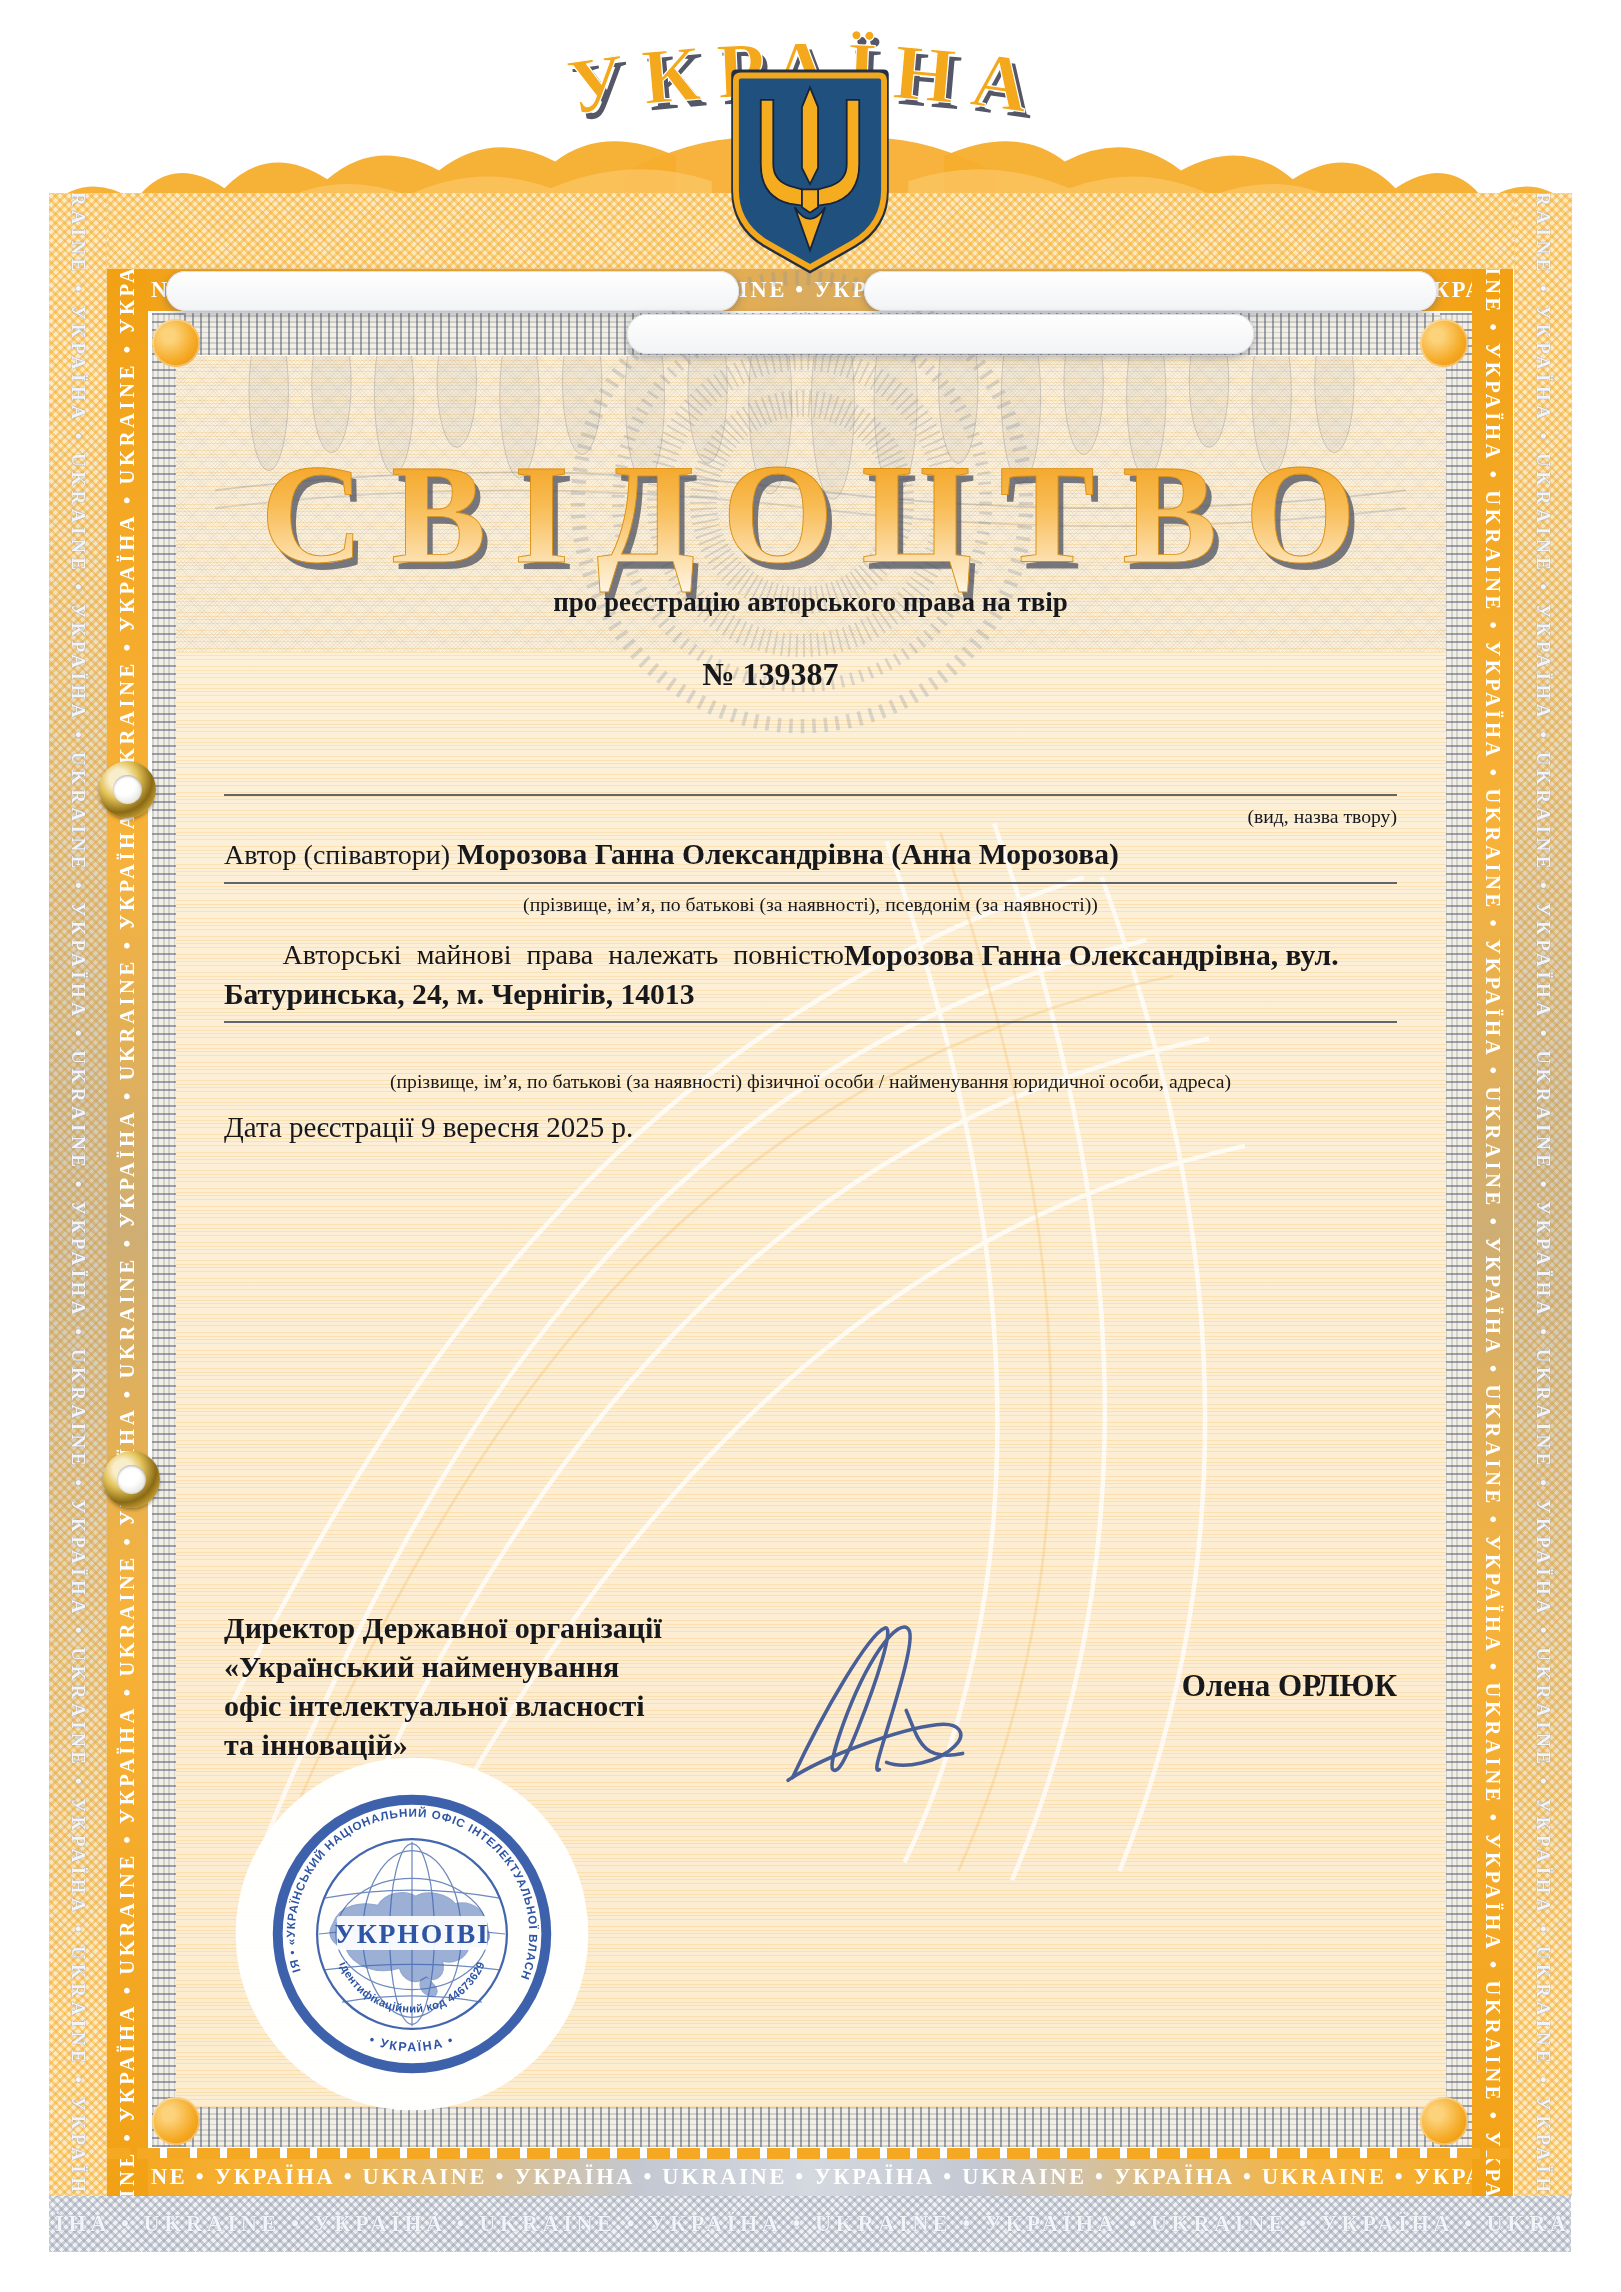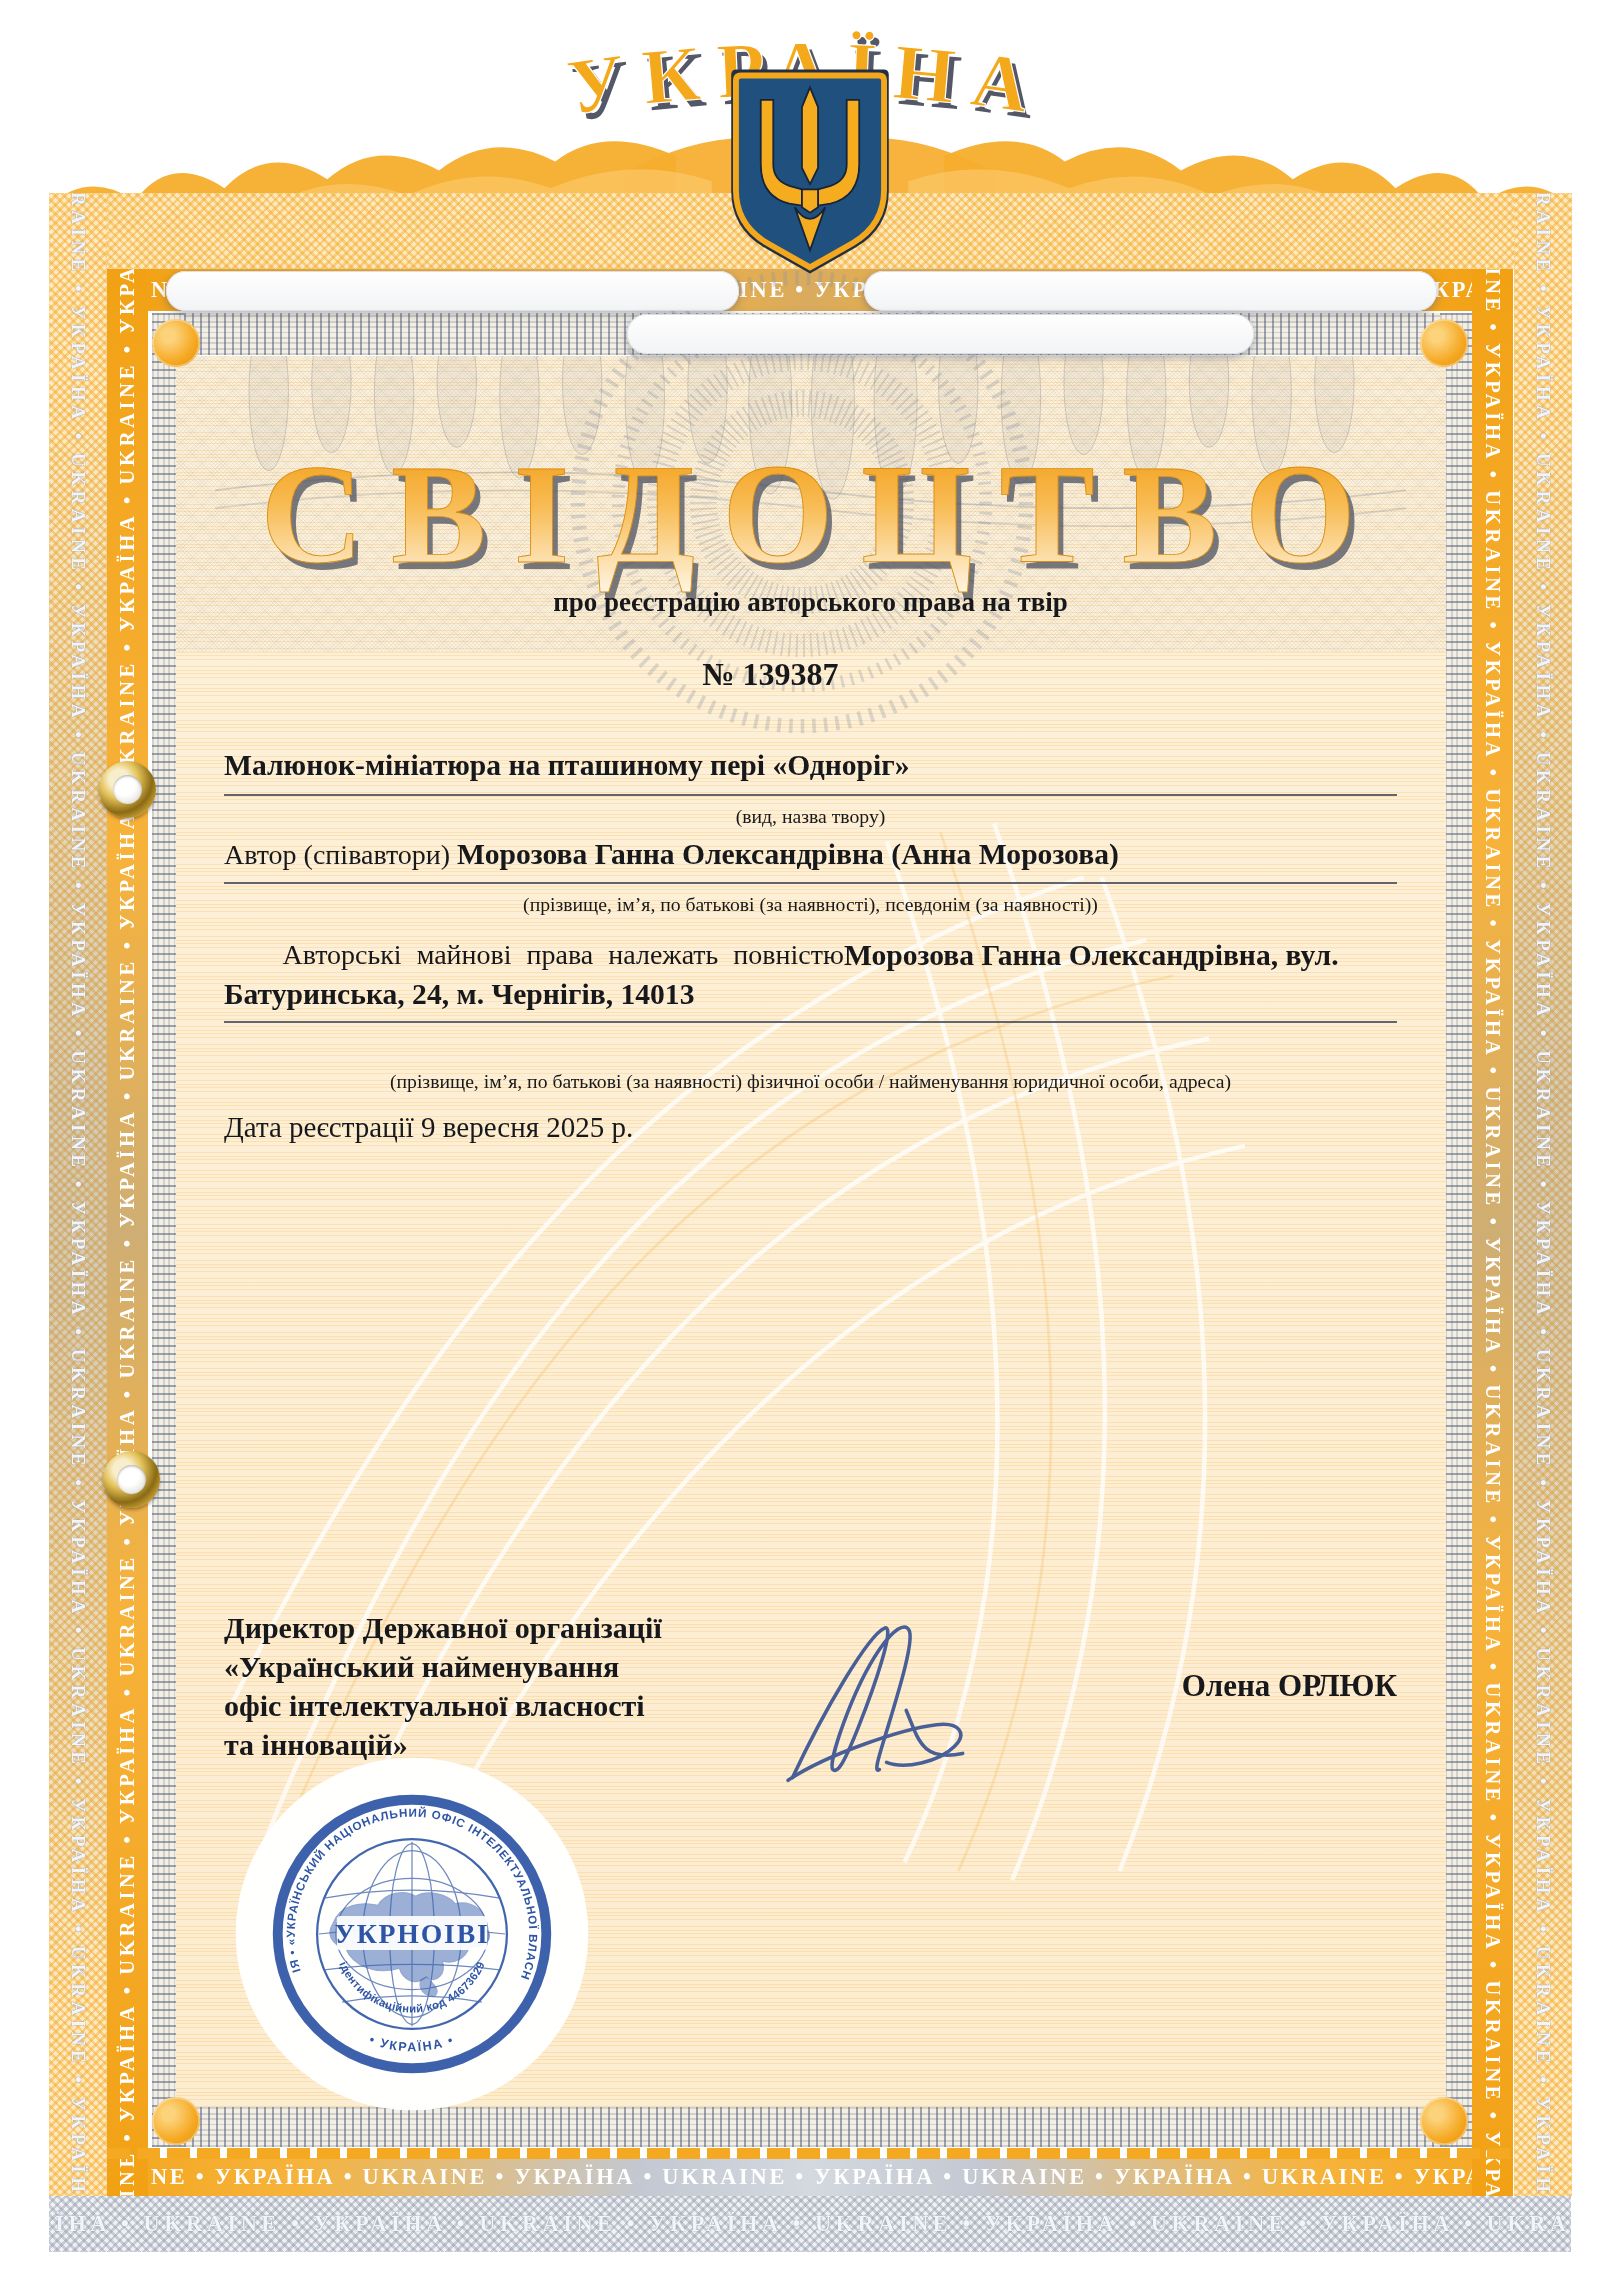--- a/index.html
+++ b/index.html
@@ -229,25 +229,22 @@
         <stop offset="1" stop-color="#fff6e4"></stop>
       </linearGradient>
     </defs>
     <text x="646" y="184" text-anchor="middle" font-family="Liberation Serif, serif" font-size="160" font-weight="bold" letter-spacing="4" textLength="1230" fill="#4c5160" opacity="0.75">СВІДОЦТВО</text>
     <text x="640" y="176" text-anchor="middle" font-family="Liberation Serif, serif" font-size="160" font-weight="bold" letter-spacing="4" textLength="1230" fill="url(#tg)" stroke="#d98f12" stroke-width="1">СВІДОЦТВО</text>
   </svg>
 
   <div class="line center subtitle abs" style="top:587px;z-index:3;">про реєстрацію авторського права на твір</div>
   <div class="abs cert-no center" style="left:224px;width:1093px;top:656px;z-index:3;">№ 139387</div>
 
-  <div class="line field abs" style="top:749px;z-index:3;">
-    <b>Малюнок-мініатюра на пташиному пері «Одноріг»</b>
-  </div>
   <div class="rule abs" style="top:794px;z-index:3;"></div>
-  <div class="line center caption abs" style="top:805px;z-index:3;">(вид, назва твору)</div>
+  <div class="line center caption abs" style="top:805px;z-index:3;text-align:right;">(вид, назва твору)</div>
 
   <div class="line field abs" style="top:838px;z-index:3;">
     <span>Автор (співавтори)</span>
     <b>Морозова Ганна Олександрівна (Анна Морозова)</b>
   </div>
   <div class="rule abs" style="top:882px;z-index:3;"></div>
   <div class="line center caption abs" style="top:893px;z-index:3;">(прізвище, ім’я, по батькові (за наявності), псевдонім (за наявності))</div>
 
   <div class="line field just abs" style="top:939px;z-index:3;">
     <span>Авторські майнові права належать повністю</span>

